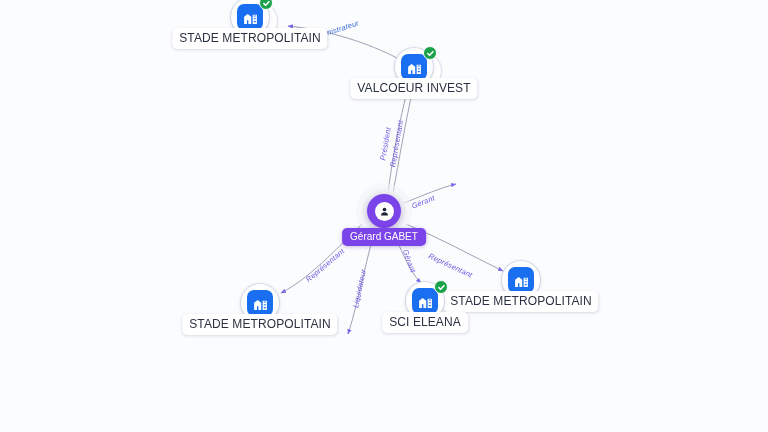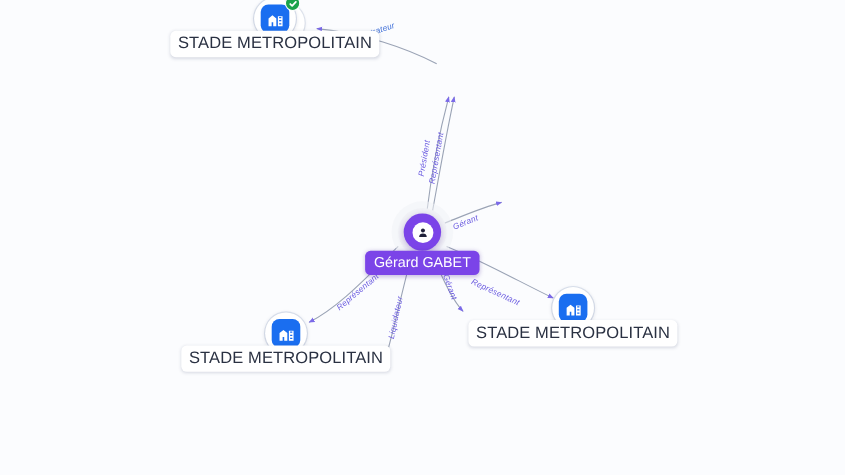--- a/index.html
+++ b/index.html
@@ -53,21 +53,21 @@
   .badge.ok{background:#1aa24a;}
   .badge.ko{background:#e8342a;}
   .badge svg{display:block;}
 
   .node-label{
     position:absolute;left:50%;top:30px;
     transform:translateX(-50%);
     background:#ffffff;
     border-radius:5px;
     padding:3px 7px 4px 7px;
-    font-size:15px;
+    font-size:12px;
     color:#2a3142;
     letter-spacing:.1px;
     white-space:nowrap;
     box-shadow:0 1px 3px rgba(25,40,80,.16);
   }
 
   
   .person-node{position:absolute;transform:translate(-50%,-50%);}
   .person-halo{
     position:absolute;left:50%;top:50%;
@@ -95,21 +95,21 @@
     background:#ffffff;
     display:flex;align-items:center;justify-content:center;
   }
   .person-label{
     position:absolute;left:50%;top:34px;
     transform:translateX(-50%);
     background:#7b44e8;
     color:#ffffff;
     border-radius:5px;
     padding:3px 8px 4px 8px;
-    font-size:13px;
+    font-size:10px;
     white-space:nowrap;
     box-shadow:0 1px 4px rgba(70,30,150,.28);
   }
 
   
   .edge-label{
     position:absolute;
     font-size:7.5px;
     font-style:italic;
     color:#6a5ae0;
@@ -167,33 +167,63 @@
       </div>
       <div class="badge ok">
         <svg width="9" height="9" viewBox="0 0 12 12" fill="none" stroke="#ffffff" stroke-width="2.1" stroke-linecap="round" stroke-linejoin="round">
           <path d="M2.5 6.2 L4.8 8.4 L9.3 3.6"></path>
         </svg>
       </div>
     </div>
     <div class="node-label">STADE METROPOLITAIN</div>
   </div>
 
+  <div class="node" style="left:414px;top:67px;">
+    <div class="node-circle stack">
+      <div class="biz-icon">
+        <svg width="17" height="17" viewBox="0 0 24 24" fill="#ffffff">
+          <path d="M3 21V11l5-4 5 4v10H9v-5H7v5H3zm12 0V8h6v13h-6zm1.6-10.4h2.8V9h-2.8v1.6zm0 4h2.8v-1.6h-2.8v1.6zm0 4h2.8v-1.6h-2.8v1.6z"></path>
+        </svg>
+      </div>
+      <div class="badge ok">
+        <svg width="9" height="9" viewBox="0 0 12 12" fill="none" stroke="#ffffff" stroke-width="2.1" stroke-linecap="round" stroke-linejoin="round">
+          <path d="M2.5 6.2 L4.8 8.4 L9.3 3.6"></path>
+        </svg>
+      </div>
+    </div>
+    <div class="node-label">VALCOEUR INVEST</div>
+  </div>
 
 
   <div class="node" style="left:521px;top:280px;">
     <div class="node-circle">
       <div class="biz-icon">
         <svg width="17" height="17" viewBox="0 0 24 24" fill="#ffffff">
           <path d="M3 21V11l5-4 5 4v10H9v-5H7v5H3zm12 0V8h6v13h-6zm1.6-10.4h2.8V9h-2.8v1.6zm0 4h2.8v-1.6h-2.8v1.6zm0 4h2.8v-1.6h-2.8v1.6z"></path>
         </svg>
       </div>
     </div>
     <div class="node-label">STADE METROPOLITAIN</div>
   </div>
 
+  <div class="node" style="left:425px;top:301px;">
+    <div class="node-circle">
+      <div class="biz-icon">
+        <svg width="17" height="17" viewBox="0 0 24 24" fill="#ffffff">
+          <path d="M3 21V11l5-4 5 4v10H9v-5H7v5H3zm12 0V8h6v13h-6zm1.6-10.4h2.8V9h-2.8v1.6zm0 4h2.8v-1.6h-2.8v1.6zm0 4h2.8v-1.6h-2.8v1.6z"></path>
+        </svg>
+      </div>
+      <div class="badge ok">
+        <svg width="9" height="9" viewBox="0 0 12 12" fill="none" stroke="#ffffff" stroke-width="2.1" stroke-linecap="round" stroke-linejoin="round">
+          <path d="M2.5 6.2 L4.8 8.4 L9.3 3.6"></path>
+        </svg>
+      </div>
+    </div>
+    <div class="node-label">SCI ELEANA</div>
+  </div>
 
 
   <div class="node" style="left:260px;top:303px;">
     <div class="node-circle">
       <div class="biz-icon">
         <svg width="17" height="17" viewBox="0 0 24 24" fill="#ffffff">
           <path d="M3 21V11l5-4 5 4v10H9v-5H7v5H3zm12 0V8h6v13h-6zm1.6-10.4h2.8V9h-2.8v1.6zm0 4h2.8v-1.6h-2.8v1.6zm0 4h2.8v-1.6h-2.8v1.6z"></path>
         </svg>
       </div>
     </div>

